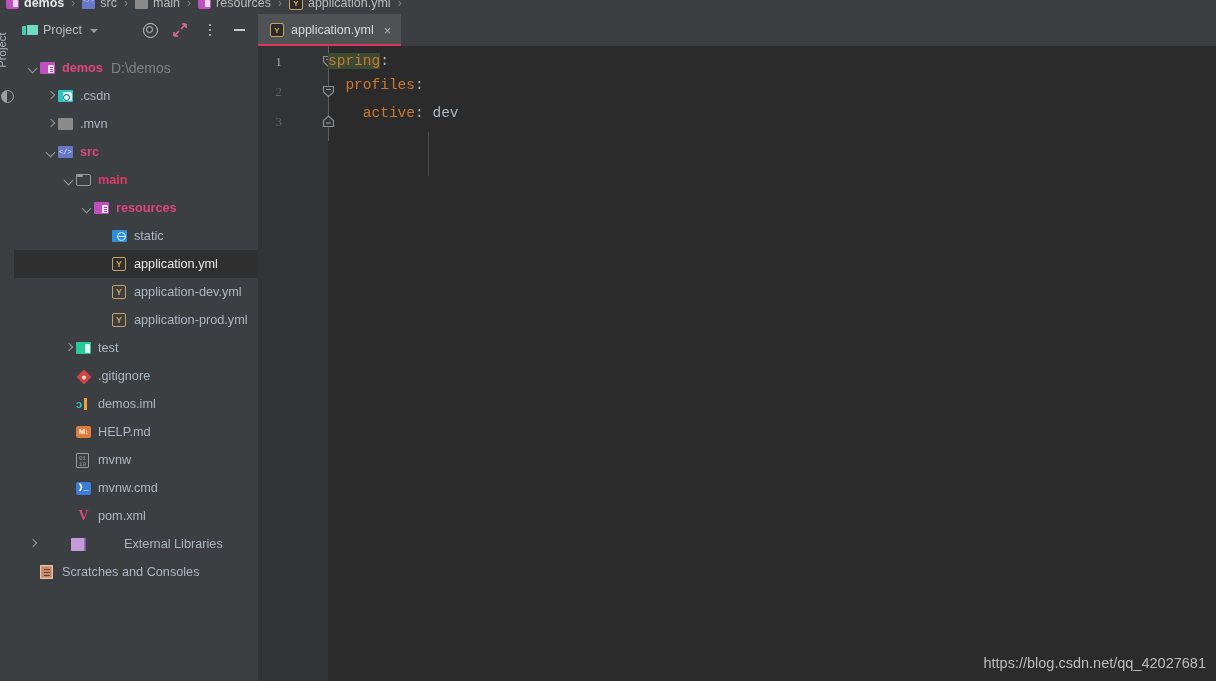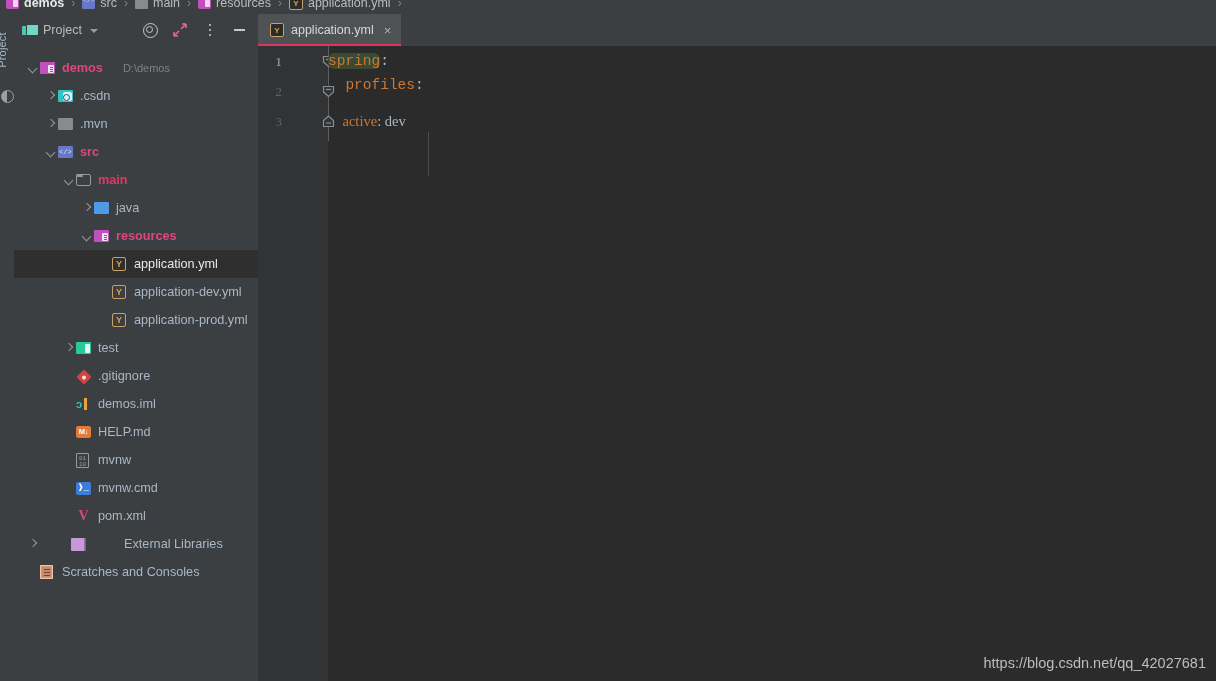--- a/index.html
+++ b/index.html
@@ -151,21 +151,21 @@
   .arrow.down::after {
     content:""; position:absolute; left:3px; top:4px;
     width:6px;height:6px;border-right:1.6px solid #989898;border-bottom:1.6px solid #989898;
     transform: rotate(45deg);
   }
   .node-icon { width:17px; height:16px; flex:0 0 17px; position:relative; margin-right:5px; }
   .node-label { color:#a9b7c6; }
   .node-label.crimson { color:#d93a68; font-weight:bold; }
   .node-label.magenta { color:#e0457b; font-weight:bold; }
   .node-label.selected-text { color:#e8e8e8; }
-  .node-sub { color:#808080; margin-left:20px; font-size:11px; }
+  .node-sub { color:#808080; margin-left:8px; font-size:14px; }
 
   
   .f-outline { width:15px;height:12px;border:1.4px solid #9a9a9a;border-radius:1px 2px 2px 2px;box-sizing:border-box;margin-top:2px; }
   .f-outline::before{content:"";position:absolute;left:0px;top:0px;width:6px;height:2px;background:#9a9a9a;border-radius:1px;}
   .f-magenta { width:15px;height:12px;background:#c050c0;border-radius:1px;margin-top:2px; }
   .f-magenta::after{content:"";position:absolute;right:1px;top:3px;width:6px;height:8px;background:#f3e2f3;border-radius:1px;}
   .f-magenta::before{content:"";position:absolute;right:2.5px;top:4.5px;width:3px;height:1px;background:#9b4a9b;box-shadow:0 2px 0 #9b4a9b, 0 4px 0 #9b4a9b;z-index:2;}
   .f-cyan { width:15px;height:12px;background:#2ec5c5;border-radius:1px;margin-top:2px; }
   .f-cyan::after{content:"";position:absolute;right:1px;top:2px;width:9px;height:9px;background:#d8f5f5;border-radius:2px;}
   .f-cyan::before{content:"";position:absolute;right:3px;top:4px;width:5px;height:5px;border:1.3px solid #2b4b6b;border-radius:50%;z-index:2;}
@@ -289,21 +289,21 @@
   .code-lines {
     position: absolute; left: 70px; top: 0;
     width: 888px; height: 635px;
     font-family: "Liberation Mono", monospace;
     font-size: 14.5px;
   }
   .code-line {
     position: absolute; left: 0; height: 30px;
     line-height: 30px; white-space: pre;
   }
-  .tok-key { color: #cc7832; border-radius: 6px; }
+  .tok-key { color: #cc7832; }
   .tok-key.hl { background: #3b4a32; }
   .tok-colon { color: #a9b7c6; }
   .tok-val { color: #a9b7c6; }
   .indent-guide {
     position: absolute; left: 100px; top: 86px;
     width: 1px; height: 44px; background: #4a4d4f;
   }
 
   .watermark {
     position: absolute; right: 10px; bottom: 10px;
@@ -413,32 +413,32 @@
           <span class="node-label magenta">src</span>
         </div>
         <div class="tree-row" style="padding-left: 48px;">
           <div class="arrow down"></div>
           <div class="node-icon">
             <div class="f-outline" style="position: absolute;"></div>
           </div>
           <span class="node-label crimson">main</span>
         </div>
         <div class="tree-row" style="padding-left: 66px;">
-          <div class="arrow right"></div>
-          <div class="node-icon">
-            <div class="f-blue" style="position: absolute;"></div>
-          </div>
-          <span class="node-label">java</span>
-        </div>
-        <div class="tree-row" style="padding-left: 66px;">
           <div class="arrow down"></div>
           <div class="node-icon">
             <div class="f-magenta" style="position: absolute;"></div>
           </div>
           <span class="node-label magenta">resources</span>
+        </div>
+        <div class="tree-row" style="padding-left: 84px;">
+          <div class="arrow"></div>
+          <div class="node-icon">
+            <div class="f-static" style="position: absolute;"></div>
+          </div>
+          <span class="node-label">static</span>
         </div>
         <div class="tree-row selected" style="padding-left: 84px;">
           <div class="arrow"></div>
           <div class="node-icon">
             <div class="f-yml" style="position: absolute;">Y</div>
           </div>
           <span class="node-label selected-text">application.yml</span>
         </div>
         <div class="tree-row" style="padding-left: 84px;">
           <div class="arrow"></div>
@@ -558,20 +558,20 @@
         </svg>
       </div>
 
       <div class="code-lines">
         <div class="indent-guide"></div>
 
         <div class="code-line" style="top:0px;"><span class="tok-key hl">spring</span><span class="tok-colon">:</span><span class="tok-val"></span></div>
 
         <div class="code-line" style="top:24px;"><span class="tok-val">  </span><span class="tok-key">profiles</span><span class="tok-colon">:</span><span class="tok-val"></span></div>
 
-        <div class="code-line" style="top:60px;font-family:Liberation Serif, serif;"><span class="tok-val">    </span><span class="tok-key">active</span><span class="tok-colon">:</span><span class="tok-val"> dev</span></div>
+        <div class="code-line" style="top:52px;"><span class="tok-val">    </span><span class="tok-key">active</span><span class="tok-colon">:</span><span class="tok-val"> dev</span></div>
       </div>
 
       <div class="watermark">https://blog.csdn.net/qq_42027681</div>
     </div>
   </div>
 
 </div>
 
 </body></html>

